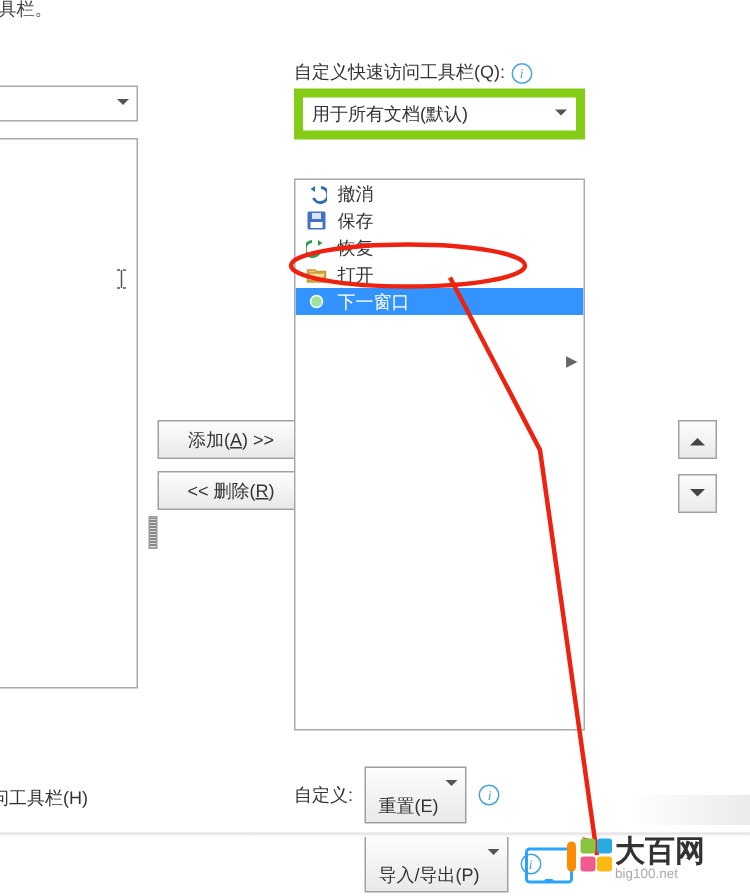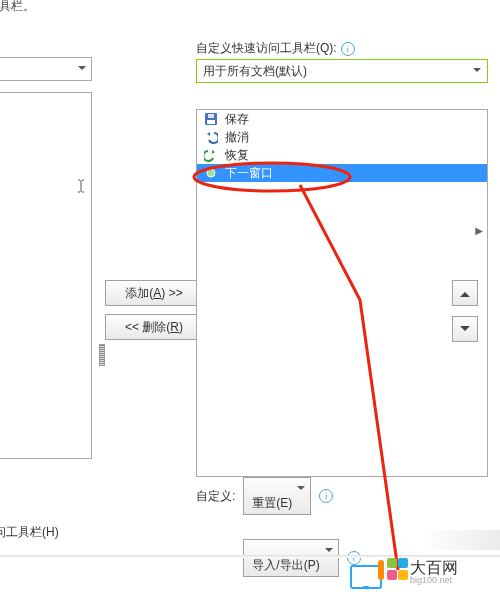--- a/index.html
+++ b/index.html
@@ -8,48 +8,48 @@
 .left-combo{position:absolute;left:-10px;top:57px;width:100px;height:22px;border:1px solid #aaa;background:#fff}
 .left-combo::after{content:"";position:absolute;right:5px;top:8px;border:4px solid transparent;border-top-color:#555}
 .left-list{position:absolute;left:-10px;top:92px;width:100px;height:365px;border:1px solid #aaa;background:#fff}
 .ibeam{position:absolute;left:73px;top:178px;width:16px;height:16px}
 .ibeam svg{display:block}
 .middle-col{position:absolute;left:105px;top:280px;display:flex;flex-direction:column;gap:8px}
 .btn{display:inline-flex;align-items:center;justify-content:center;height:24px;padding:0 10px;border:1px solid #a0a0a0;background:linear-gradient(#fdfdfd,#e9e9e9);font-size:12px;cursor:default;white-space:nowrap}
 .btn .u{text-decoration:underline}
 .middle-col .btn{width:76px}
 .handle{position:absolute;left:99px;top:344px;width:4px;height:20px;background:repeating-linear-gradient(#888,#888 1px,#ddd 1px,#ddd 2px);border:1px solid #999}
-.right-col{position:absolute;left:196px;top:40px;width:292px}
+.right-col{position:absolute;left:196px;top:40px;width:194px}
 .field-row{display:flex;align-items:center;gap:4px;margin-bottom:2px}
 .label{white-space:nowrap}
 .info{display:inline-block;width:12px;height:12px;border:1px solid #4aa3df;border-radius:50%;color:#4aa3df;font-size:9px;line-height:12px;text-align:center;font-style:italic;font-family:serif}
-.combo{position:relative;flex:1;height:22px;border:1px solid #84cc16;background:#fff;display:flex;align-items:center;padding:0 20px 0 6px}
+.combo{position:relative;flex:1;height:22px;border:6px solid #84cc16;background:#fff;display:flex;align-items:center;padding:0 20px 0 6px}
 .combo::after{content:"";position:absolute;right:6px;top:8px;border:4px solid transparent;border-top-color:#555}
 .qat-list{margin-top:26px;height:366px;border:1px solid #aaa;background:#fff;overflow:hidden}
 .item{display:flex;align-items:center;gap:6px;height:18px;padding:0 6px}
 .item .icon{width:16px;display:flex;justify-content:center}
 .item.sel{background:#3393ff;color:#fff}
 .expand-arrow{position:absolute;right:4px;top:115px;color:#666;font-size:10px}
 .modify-row{margin-top:8px}
-.bottom-rows{margin-top:0;display:flex;flex-direction:column;gap:24px}
+.bottom-rows{margin-top:24px;display:flex;flex-direction:column;gap:8px}
 .bottom-rows .row{display:flex;align-items:center;gap:8px}
 .small-combo{position:relative;height:22px;border:1px solid #a0a0a0;background:linear-gradient(#fdfdfd,#e9e9e9);padding:14px 18px 0 8px;display:inline-flex;align-items:center}
 .small-combo::after{content:"";position:absolute;right:5px;top:8px;border:4px solid transparent;border-top-color:#555}
 .updown{position:absolute;left:452px;top:280px;display:flex;flex-direction:column;gap:10px}
 .sqbtn{width:24px;height:24px;border:1px solid #a0a0a0;background:linear-gradient(#fdfdfd,#e9e9e9);display:flex;align-items:center;justify-content:center}
 .sqbtn .tri-up{border:5px solid transparent;border-bottom-color:#444;margin-bottom:3px}
 .sqbtn .tri-down{border:5px solid transparent;border-top-color:#444;margin-top:3px}
 .left-link{position:absolute;left:-6px;top:524px;color:#333}
 .strip{position:absolute;left:-10px;top:555px;height:3px;width:510px;background:linear-gradient(#ddd,#fff)}
 .annot{position:absolute;pointer-events:none}
 .watermark{position:absolute;left:378px;top:558px;display:flex;align-items:center;gap:4px}
 .wm-logo{width:28px;height:28px;position:relative}
 .wm-logo span{position:absolute;width:10px;height:10px;border-radius:2px}
 .wm-text{display:flex;flex-direction:column;line-height:1}
-.wm-text .big{font-size:16px;font-weight:400;color:#333}
+.wm-text .big{font-size:20px;font-weight:700;color:#333}
 .wm-text .small{font-size:9px;color:#aaa}
 .tablet{position:absolute;left:350px;top:565px;width:28px;height:20px;border:2px solid #2aa5ff;border-radius:3px}
 .tablet::after{content:"";position:absolute;left:50%;bottom:-1px;width:6px;height:2px;background:#2aa5ff;border-radius:1px;transform:translateX(-50%)}
 .shade-tr{position:absolute;right:0;top:530px;width:80px;height:20px;background:linear-gradient(90deg,rgba(0,0,0,0),rgba(0,0,0,0.08))}
 </style>
 </head>
 <body>
 
 <div class="partial-text" style="left:-1px;top:-2px">具栏。</div>
 
@@ -84,44 +84,53 @@
   </div>
   <div class="combo">
     <span>用于所有文档(默认)</span>
   </div>
 
   <div class="qat-list" style="position:relative">
     <span class="expand-arrow">▶</span>
     <div class="item">
       <span class="icon">
         <svg width="14" height="14" viewBox="0 0 14 14">
+            <path d="M10 3a5 5 0 1 1-5 7" fill="none" stroke="#2f6db5" stroke-width="2"></path>
+            <path d="M3 4l3-2v4z" fill="#2f6db5"></path>
+          </svg>
+      </span>
+      <span>撤消</span>
+    </div>
+    <div class="item">
+      <span class="icon">
+        <svg width="14" height="14" viewBox="0 0 14 14">
             <rect x="1" y="1" width="12" height="12" fill="#4573c4" rx="1"></rect>
             <rect x="3" y="8" width="8" height="4" fill="#fff"></rect>
             <rect x="4" y="2" width="6" height="4" fill="#d9e3f3"></rect>
           </svg>
       </span>
       <span>保存</span>
     </div>
     <div class="item">
       <span class="icon">
         <svg width="14" height="14" viewBox="0 0 14 14">
-            <path d="M10 3a5 5 0 1 1-5 7" fill="none" stroke="#2f6db5" stroke-width="2"></path>
-            <path d="M3 4l3-2v4z" fill="#2f6db5"></path>
-          </svg>
-      </span>
-      <span>撤消</span>
-    </div>
-    <div class="item">
-      <span class="icon">
-        <svg width="14" height="14" viewBox="0 0 14 14">
             <path d="M4 3a5 5 0 1 0 5 7" fill="none" stroke="#2f9b4f" stroke-width="2"></path>
             <path d="M11 4l-3-2v4z" fill="#2f9b4f"></path>
           </svg>
       </span>
       <span>恢复</span>
+    </div>
+    <div class="item">
+      <span class="icon">
+        <svg width="14" height="14" viewBox="0 0 14 14">
+            <path d="M1 4h5l1 1h6v7H1z" fill="#f0c36d" stroke="#c89a3a"></path>
+            <path d="M2 6h11l-2 5H1z" fill="#f8dd9c" stroke="#c89a3a"></path>
+          </svg>
+      </span>
+      <span>打开</span>
     </div>
     <div class="item sel">
       <span class="icon">
         <svg width="10" height="10" viewBox="0 0 10 10">
             <circle cx="5" cy="5" r="4" fill="#9fe29f" stroke="#fff"></circle>
           </svg>
       </span>
       <span>下一窗口</span>
     </div>
   </div>

